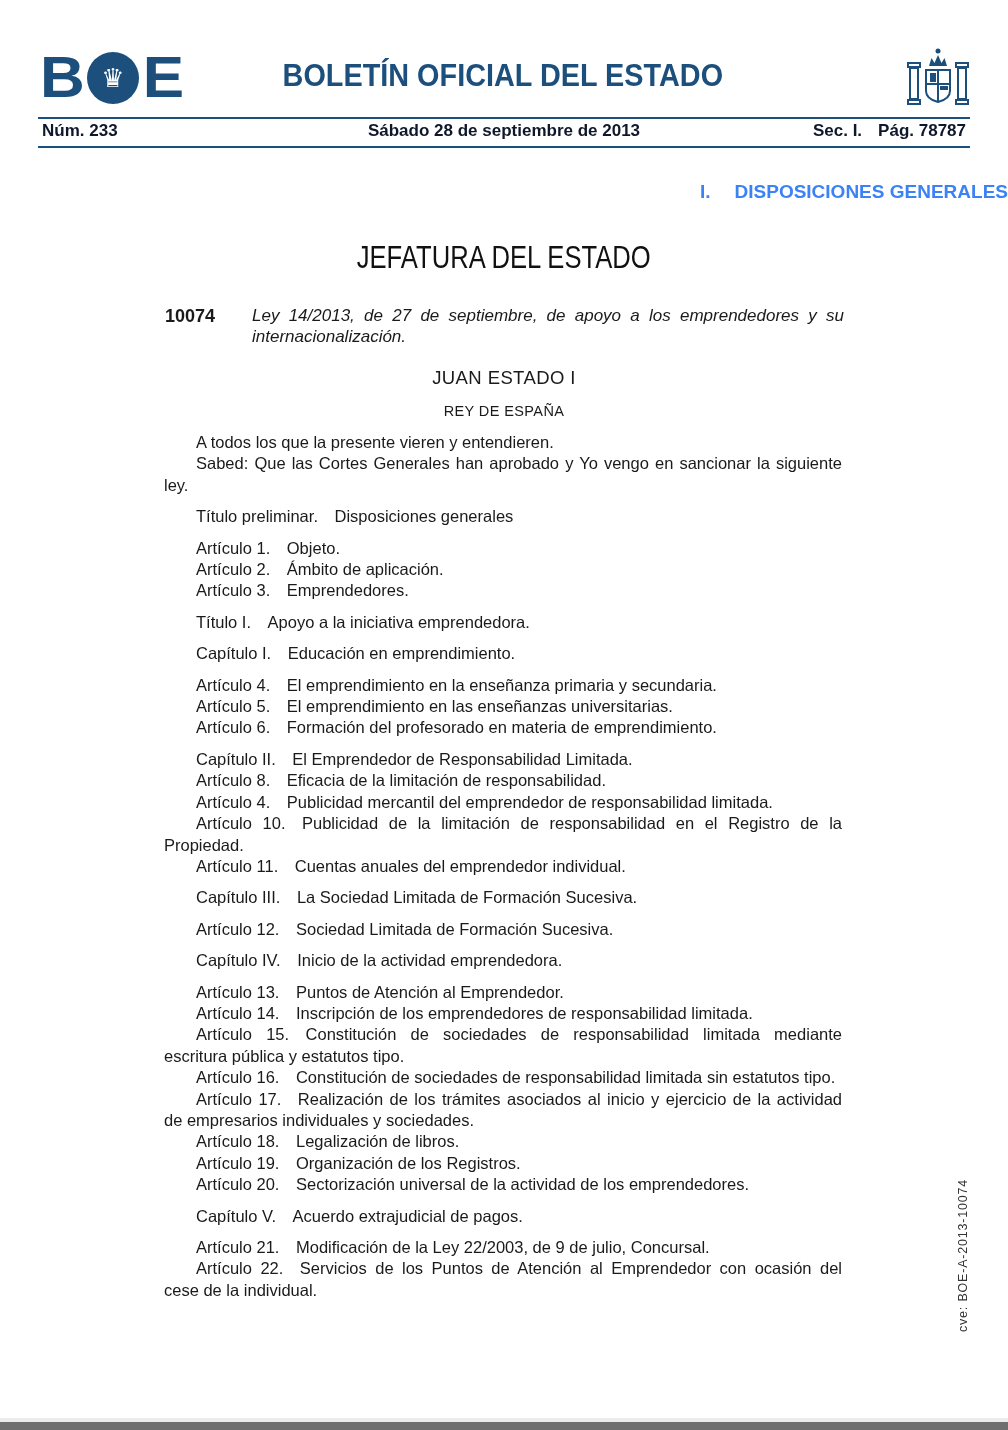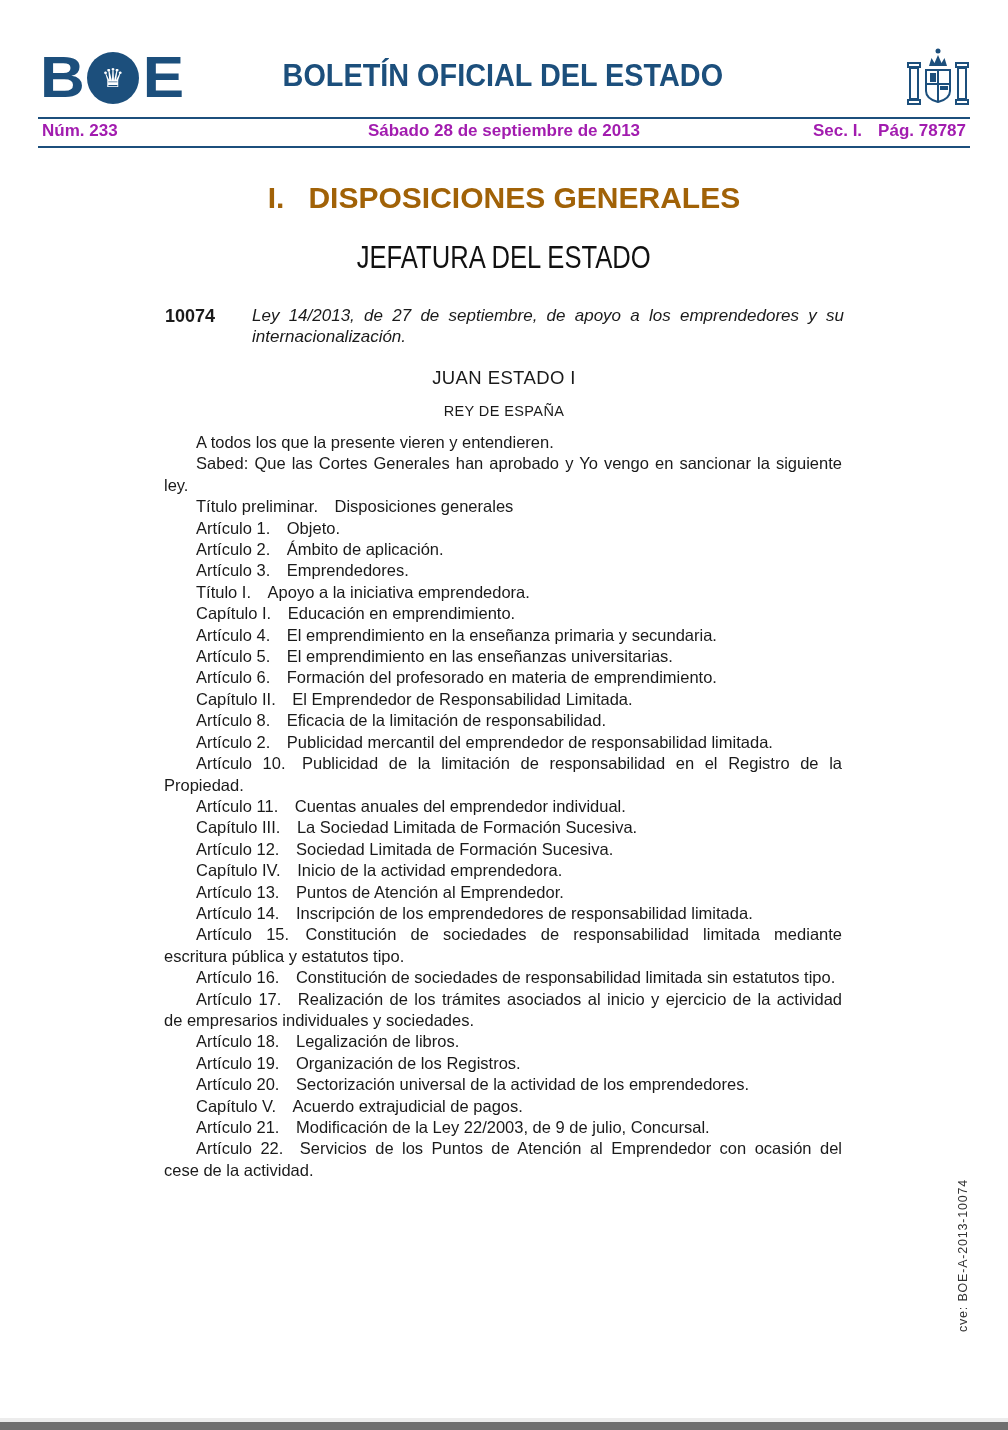--- a/index.html
+++ b/index.html
@@ -16,47 +16,47 @@
   .logo-o .crest{color:#ffffff;font-size:26px;line-height:26px;}
   .masthead{left:0;right:2px;top:58px;text-align:center;}
   .masthead span{display:inline-block;font-weight:bold;font-size:31px;color:#1c4f7c;
                  transform:scaleX(0.93);letter-spacing:0;}
   .arms{left:903px;top:44px;width:70px;height:70px;}
 
   .rule{left:38px;width:932px;height:2px;background:#1c4f7c;}
   .rule-top{top:117px;}
   .rule-mid{top:146px;}
   .infobar{left:38px;width:932px;top:121px;height:24px;font-weight:bold;
-           font-size:17px;color:#a21caf;}
+           font-size:17px;color:#0f172a;}
   .info-left{position:absolute;left:4px;top:0;}
   .info-center{position:absolute;left:0;right:0;top:0;text-align:center;}
   .info-right{position:absolute;right:4px;top:0;margin-left:6px;}
   .info-right .gap{margin-left:16px;}
 
   
-  .section-heading{left:0;right:0;top:181px;text-align:center;font-weight:bold;
-                   font-size:30px;color:#a16207;}
+  .section-heading{left:0;right:0;top:181px;text-align:right;font-weight:bold;
+                   font-size:19px;color:#3b82f6;}
   .section-heading .num{margin-right:24px;}
   .department{left:0;right:0;top:239px;text-align:center;}
   .department span{display:inline-block;font-size:32px;color:#111111;
                    transform:scaleX(0.80);letter-spacing:0;}
 
   
   .law-number{left:165px;top:306px;font-weight:bold;font-size:18px;}
   .law-title{left:252px;top:305px;width:592px;font-style:italic;font-size:17px;
              line-height:24.5px;}
   .law-title .fill{text-align:justify;text-align-last:justify;}
 
   .king{left:0;right:0;top:367px;text-align:center;font-size:18.5px;letter-spacing:0.4px;}
   .rey{left:0;right:0;top:403px;text-align:center;font-size:14.5px;letter-spacing:0.4px;}
 
   
   .doc-body{left:164px;top:432px;width:678px;font-size:16.5px;}
   .para{margin:0;}
-  .para.gap{margin-top:0;}
+  .para.gap{margin-top:10px;}
   .bline{line-height:21.4px;}
   .bline.ind{text-indent:32px;}
   .bline.fill{text-align:justify;text-align-last:justify;}
 
   
   .cve{left:956px;top:1332px;transform:rotate(-90deg);transform-origin:0 0;
        white-space:nowrap;font-size:12.5px;color:#333333;letter-spacing:0.8px;}
 
   
   .bottom-line{left:0;right:0;top:1418px;height:4px;background:#ececec;}
@@ -161,21 +161,21 @@
     <div class="para">
       <div class="bline ind">Artículo 6.  Formación del profesorado en materia de emprendimiento.</div>
     </div>
     <div class="para gap">
       <div class="bline ind">Capítulo II.  El Emprendedor de Responsabilidad Limitada.</div>
     </div>
     <div class="para">
       <div class="bline ind">Artículo 8.  Eficacia de la limitación de responsabilidad.</div>
     </div>
     <div class="para">
-      <div class="bline ind">Artículo 2.  Publicidad mercantil del emprendedor de responsabilidad limitada.</div>
+      <div class="bline ind">Artículo 4.  Publicidad mercantil del emprendedor de responsabilidad limitada.</div>
     </div>
     <div class="para">
       <div class="bline ind fill">Artículo 10.  Publicidad de la limitación de responsabilidad en el Registro de la</div>
       <div class="bline">Propiedad.</div>
     </div>
     <div class="para">
       <div class="bline ind">Artículo 11.  Cuentas anuales del emprendedor individual.</div>
     </div>
     <div class="para gap">
       <div class="bline ind">Capítulo III.  La Sociedad Limitada de Formación Sucesiva.</div>
@@ -213,20 +213,20 @@
       <div class="bline ind">Artículo 20.  Sectorización universal de la actividad de los emprendedores.</div>
     </div>
     <div class="para gap">
       <div class="bline ind">Capítulo V.  Acuerdo extrajudicial de pagos.</div>
     </div>
     <div class="para gap">
       <div class="bline ind">Artículo 21.  Modificación de la Ley 22/2003, de 9 de julio, Concursal.</div>
     </div>
     <div class="para">
       <div class="bline ind fill">Artículo 22.  Servicios de los Puntos de Atención al Emprendedor con ocasión del</div>
-      <div class="bline">cese de la actividad.</div>
+      <div class="bline">cese de la individual.</div>
     </div>
   </div>
 
 <div class="abs cve">cve: BOE-A-2013-10074</div>
 
 <div class="abs bottom-line"></div>
 <div class="abs bottom-bar"></div>
 
 </body></html>

